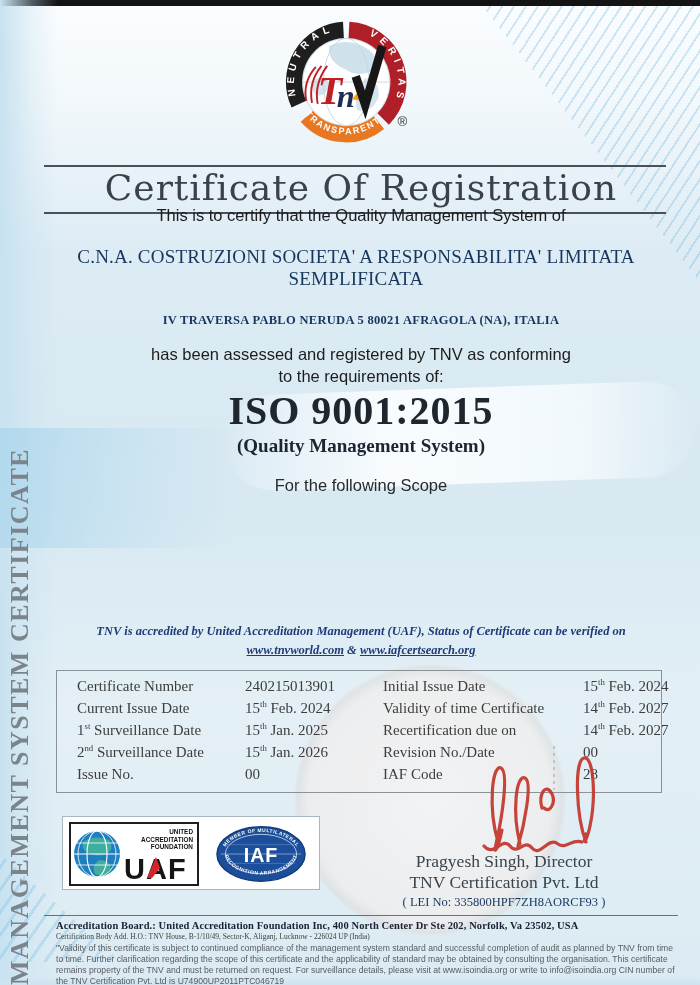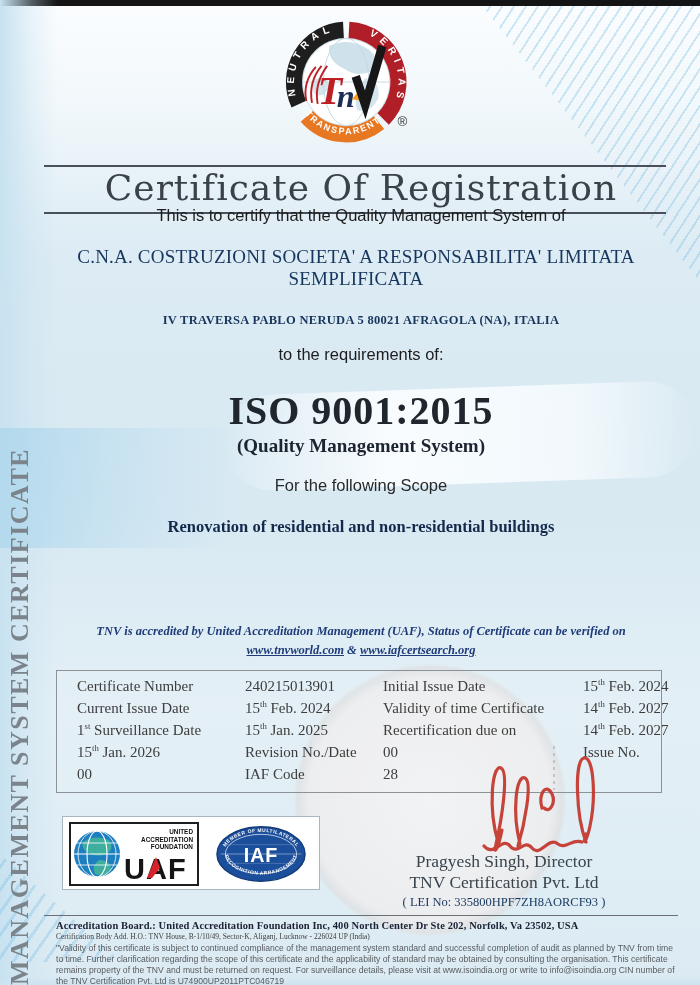--- a/index.html
+++ b/index.html
@@ -167,28 +167,28 @@
   <div class="rule" style="top:165px"></div>
   <div class="abs page-title">Certificate Of Registration</div>
   <div class="rule" style="top:212px"></div>
 
   <div class="abs certify">This is to certify that the Quality Management System of</div>
 
   <div class="abs company">C.N.A. COSTRUZIONI SOCIETA' A RESPONSABILITA' LIMITATA SEMPLIFICATA</div>
   <div class="abs address">IV TRAVERSA PABLO NERUDA 5 80021 AFRAGOLA (NA), ITALIA</div>
 
   <div class="abs assessed">
+    <div>has been assessed and registered by TNV as conforming</div>
     <div>to the requirements of:</div>
   </div>
 
   <div class="abs iso">ISO 9001:2015</div>
   <div class="abs qms">(Quality Management System)</div>
 
   <div class="abs scope-h">For the following Scope</div>
-  <div class="abs scope-t">Renovation of residential and non-residential buildings</div>
 
   <div class="abs accred">
     <div>TNV is accredited by United Accreditation Management (UAF), Status of Certificate can be verified on</div>
     <div>
       <a>www.tnvworld.com</a>
       <span>&amp;</span>
       <a>www.iafcertsearch.org</a>
     </div>
   </div>
 
@@ -201,20 +201,21 @@
     <div class="cell">Current Issue Date</div>
     <div class="cell">15<sup>th</sup> Feb. 2024</div>
     <div class="cell">Validity of time Certificate</div>
     <div class="cell">14<sup>th</sup> Feb. 2027</div>
 
     <div class="cell">1<sup>st</sup> Surveillance Date</div>
     <div class="cell">15<sup>th</sup> Jan. 2025</div>
     <div class="cell">Recertification due on</div>
     <div class="cell">14<sup>th</sup> Feb. 2027</div>
 
+    <div class="cell">2<sup>nd</sup> Surveillance Date</div>
     <div class="cell">15<sup>th</sup> Jan. 2026</div>
     <div class="cell">Revision No./Date</div>
     <div class="cell">00</div>
 
     <div class="cell">Issue No.</div>
     <div class="cell">00</div>
     <div class="cell">IAF Code</div>
     <div class="cell">28</div>
   </div>
 

